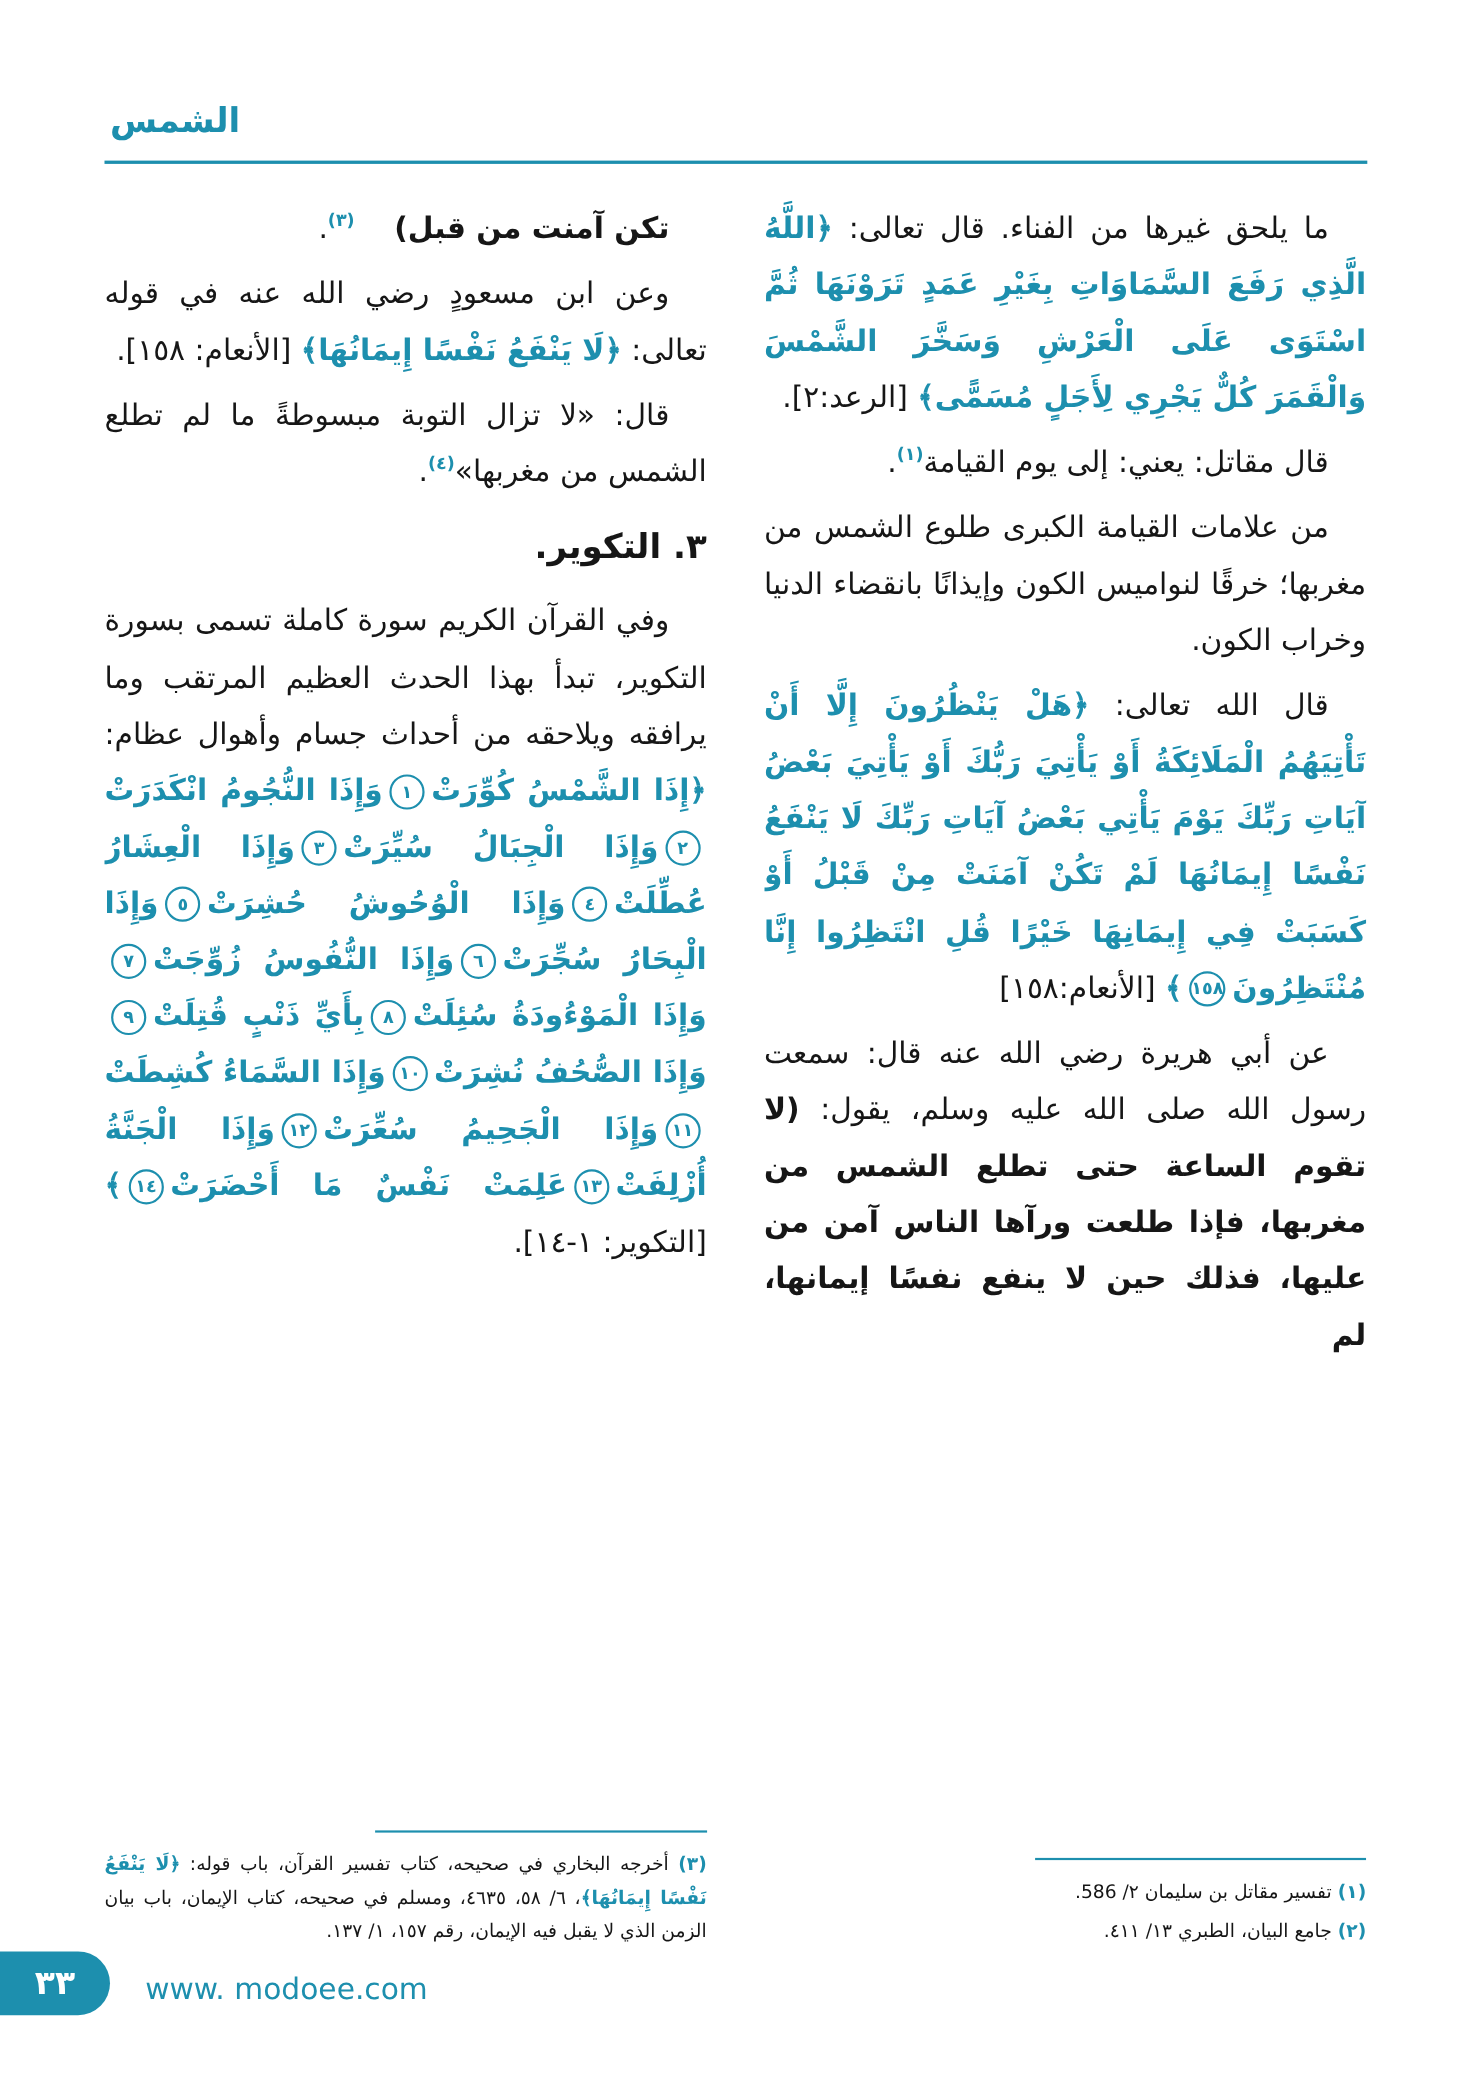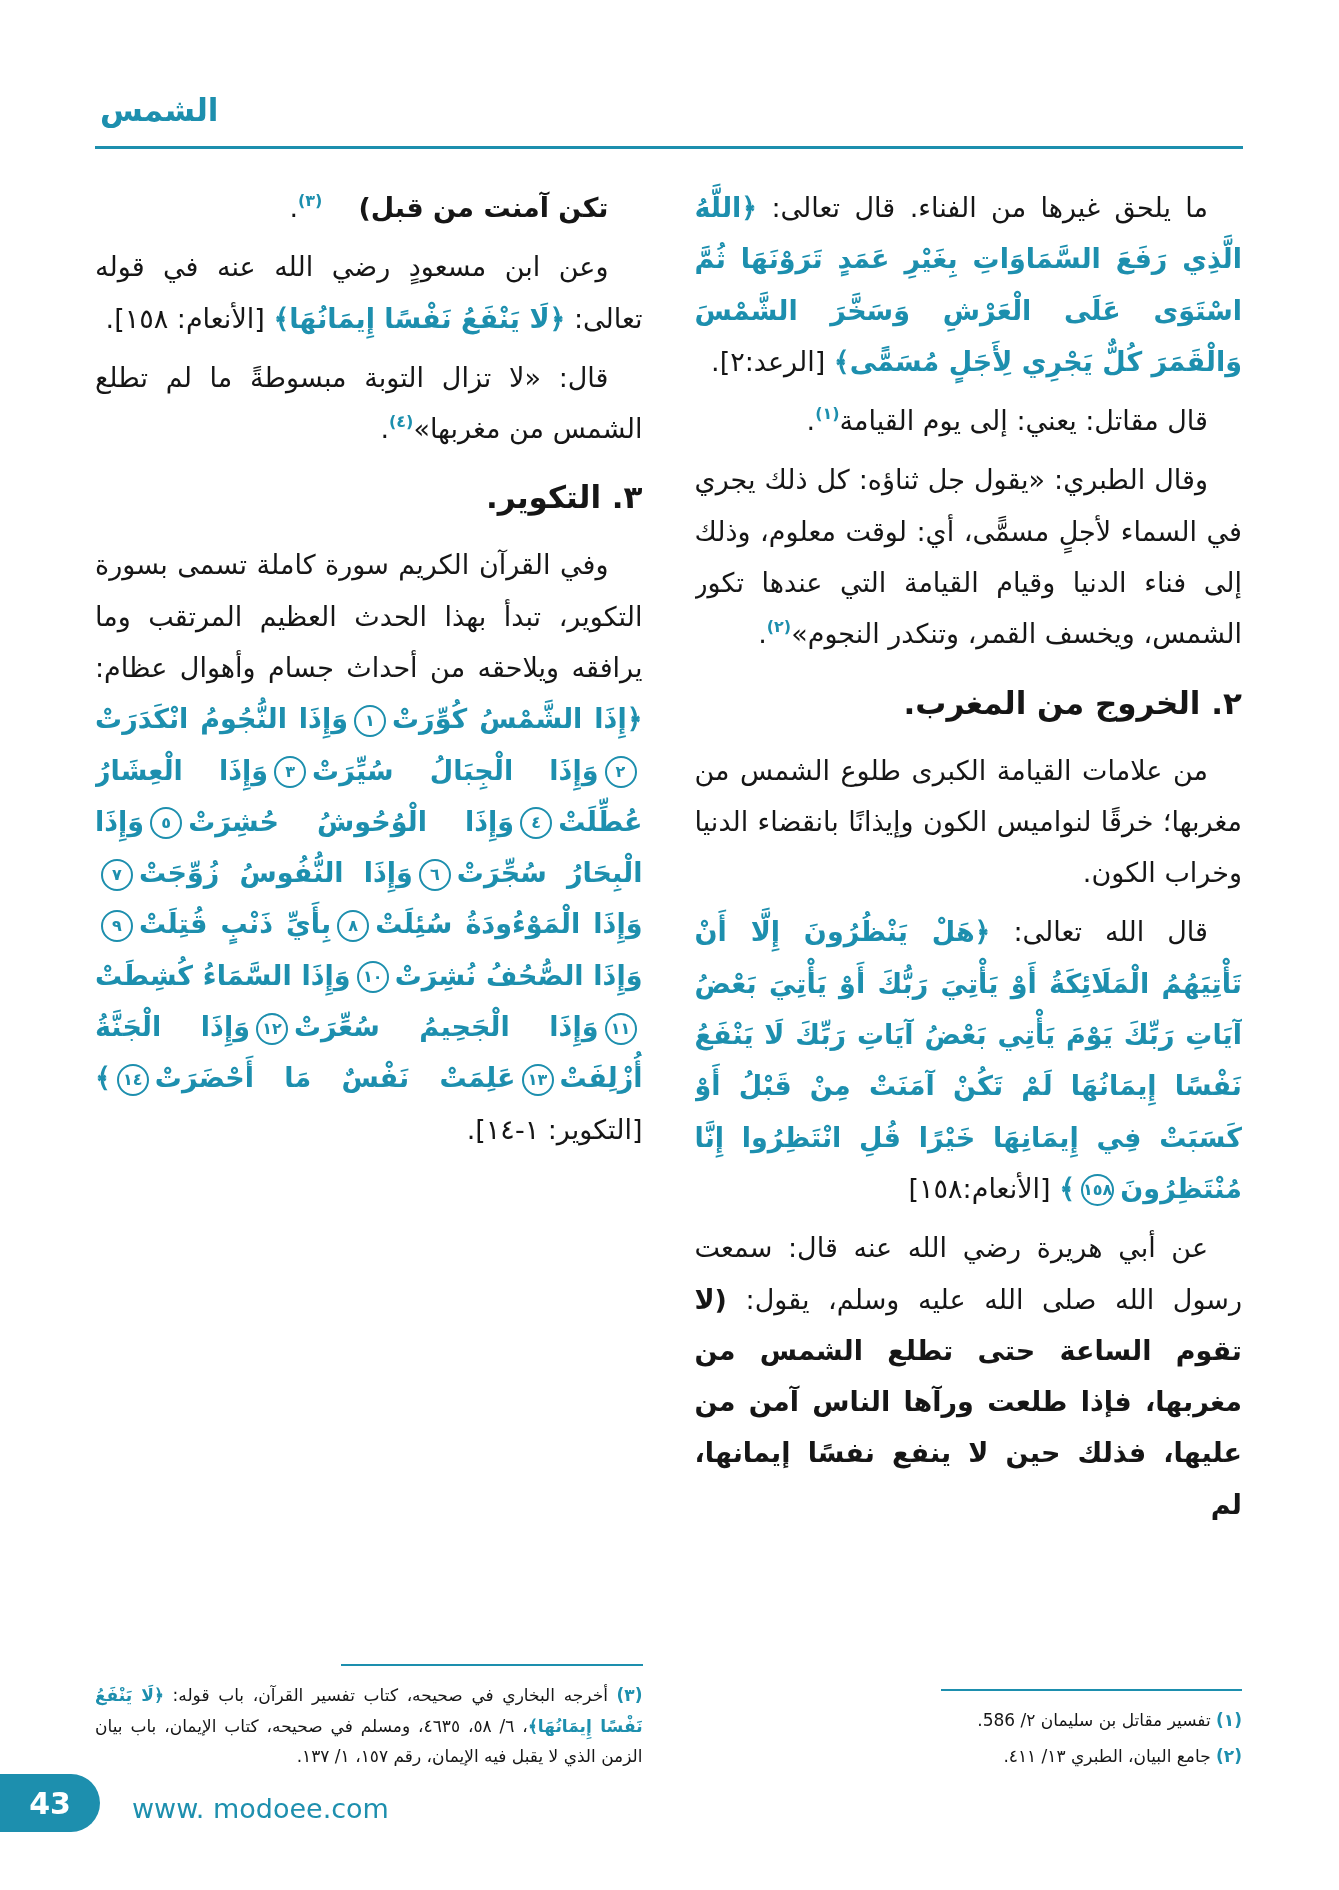--- a/index.html
+++ b/index.html
@@ -134,22 +134,20 @@
   <div class="header-title">الشمس</div>
 
   <div class="header-rule"></div>
 
   <div class="columns">
 
     <div class="column">
       <div class="paras">
           <p class="para"><span class="run run-n">ما يلحق غيرها من الفناء. قال تعالى: </span><span class="run run-q">﴿اللَّهُ الَّذِي رَفَعَ السَّمَاوَاتِ بِغَيْرِ عَمَدٍ تَرَوْنَهَا ثُمَّ اسْتَوَى عَلَى الْعَرْشِ وَسَخَّرَ الشَّمْسَ وَالْقَمَرَ كُلٌّ يَجْرِي لِأَجَلٍ مُسَمًّى﴾</span><span class="run run-n"> [الرعد:٢].</span></p>
           <p class="para"><span class="run run-n">قال مقاتل: يعني: إلى يوم القيامة</span><span class="run run-r">(١)</span><span class="run run-n">.</span></p>
-          <p class="para"><span class="run run-n">وقال الطبري: «يقول جل ثناؤه: كل ذلك يجري في السماء لأجلٍ مسمًّى، أي: لوقت معلوم، وذلك إلى فناء الدنيا وقيام القيامة التي عندها تكور الشمس، ويخسف القمر، وتنكدر النجوم»</span><span class="run run-r">(٢)</span><span class="run run-n">.</span></p>
-          <p class="para heading"><span class="run run-n">٢. الخروج من المغرب.</span></p>
           <p class="para"><span class="run run-n">من علامات القيامة الكبرى طلوع الشمس من مغربها؛ خرقًا لنواميس الكون وإيذانًا بانقضاء الدنيا وخراب الكون.</span></p>
           <p class="para"><span class="run run-n">قال الله تعالى: </span><span class="run run-q">﴿هَلْ يَنْظُرُونَ إِلَّا أَنْ تَأْتِيَهُمُ الْمَلَائِكَةُ أَوْ يَأْتِيَ رَبُّكَ أَوْ يَأْتِيَ بَعْضُ آيَاتِ رَبِّكَ يَوْمَ يَأْتِي بَعْضُ آيَاتِ رَبِّكَ لَا يَنْفَعُ نَفْسًا إِيمَانُهَا لَمْ تَكُنْ آمَنَتْ مِنْ قَبْلُ أَوْ كَسَبَتْ فِي إِيمَانِهَا خَيْرًا قُلِ انْتَظِرُوا إِنَّا مُنْتَظِرُونَ</span><span class="run run-a">١٥٨</span><span class="run run-q">﴾</span><span class="run run-n"> [الأنعام:١٥٨]</span></p>
           <p class="para"><span class="run run-n">عن أبي هريرة رضي الله عنه قال: سمعت رسول الله صلى الله عليه وسلم، يقول: </span><span class="run run-b">(لا تقوم الساعة حتى تطلع الشمس من مغربها، فإذا طلعت ورآها الناس آمن من عليها، فذلك حين لا ينفع نفسًا إيمانها، لم</span></p>
         </div>
       <div class="footnotes">
         <div class="fn-rule"></div>
         <div class="fn-list">
             <p class="footnote"><span class="run run-m">(١)</span><span class="run run-n"> تفسير مقاتل بن سليمان ٢/ 586.</span></p>
             <p class="footnote"><span class="run run-m">(٢)</span><span class="run run-n"> جامع البيان، الطبري ١٣/ ٤١١.</span></p>
           </div>
@@ -167,17 +165,17 @@
       <div class="footnotes">
         <div class="fn-rule"></div>
         <div class="fn-list">
             <p class="footnote"><span class="run run-m">(٣)</span><span class="run run-n"> أخرجه البخاري في صحيحه، كتاب تفسير القرآن، باب قوله: </span><span class="run run-q">﴿لَا يَنْفَعُ نَفْسًا إِيمَانُهَا﴾</span><span class="run run-n">، ٦/ ٥٨، ٤٦٣٥، ومسلم في صحيحه، كتاب الإيمان، باب بيان الزمن الذي لا يقبل فيه الإيمان، رقم ١٥٧، ١/ ١٣٧.</span></p>
           </div>
       </div>
     </div>
 
   </div>
 
-  <div class="page-badge">43</div>
+  <div class="page-badge">٣٣</div>
 
   <div class="website">www. modoee.com</div>
 
 </div>
 
 </body></html>

